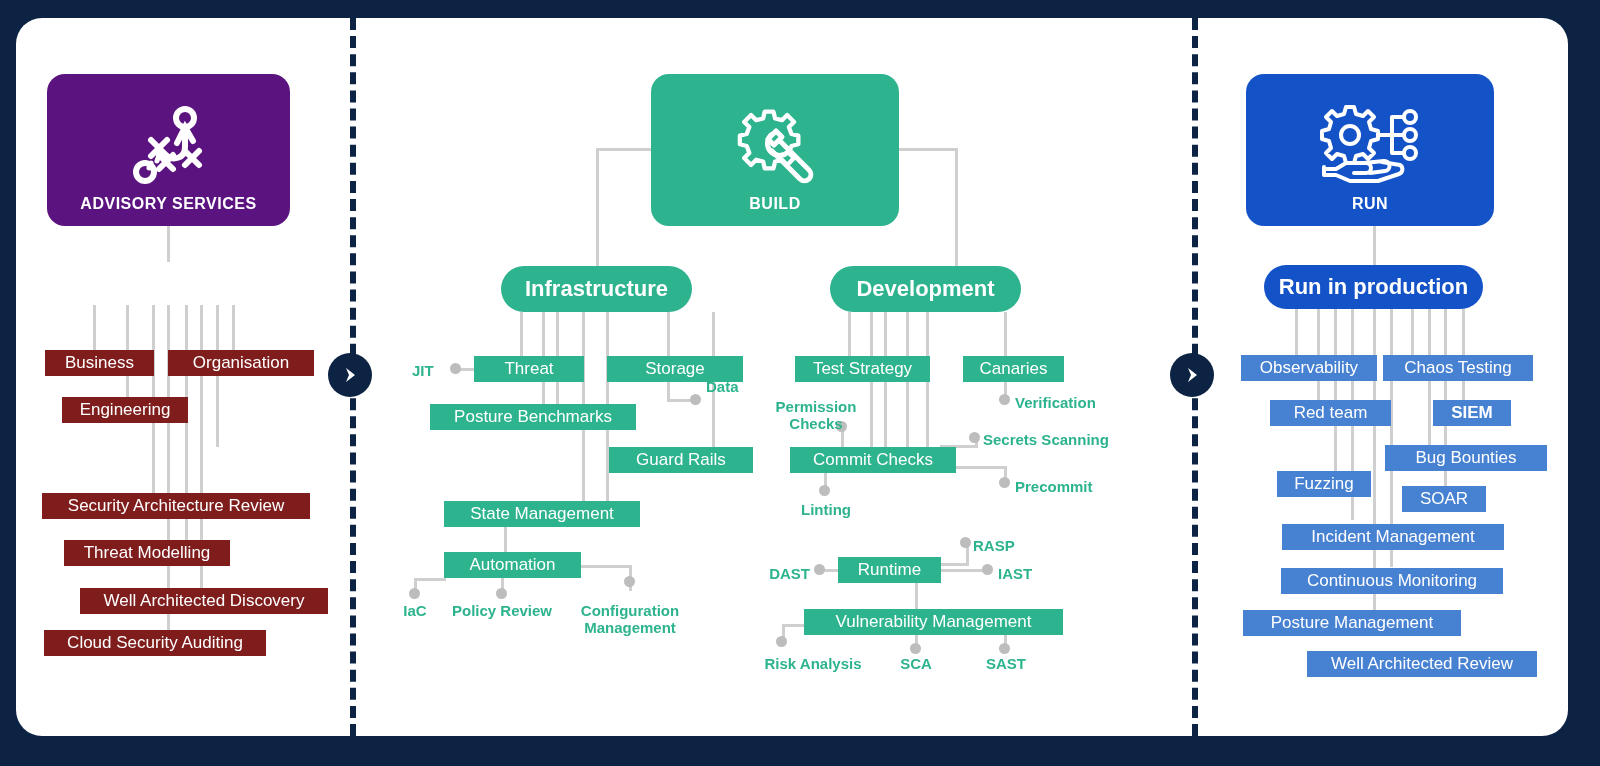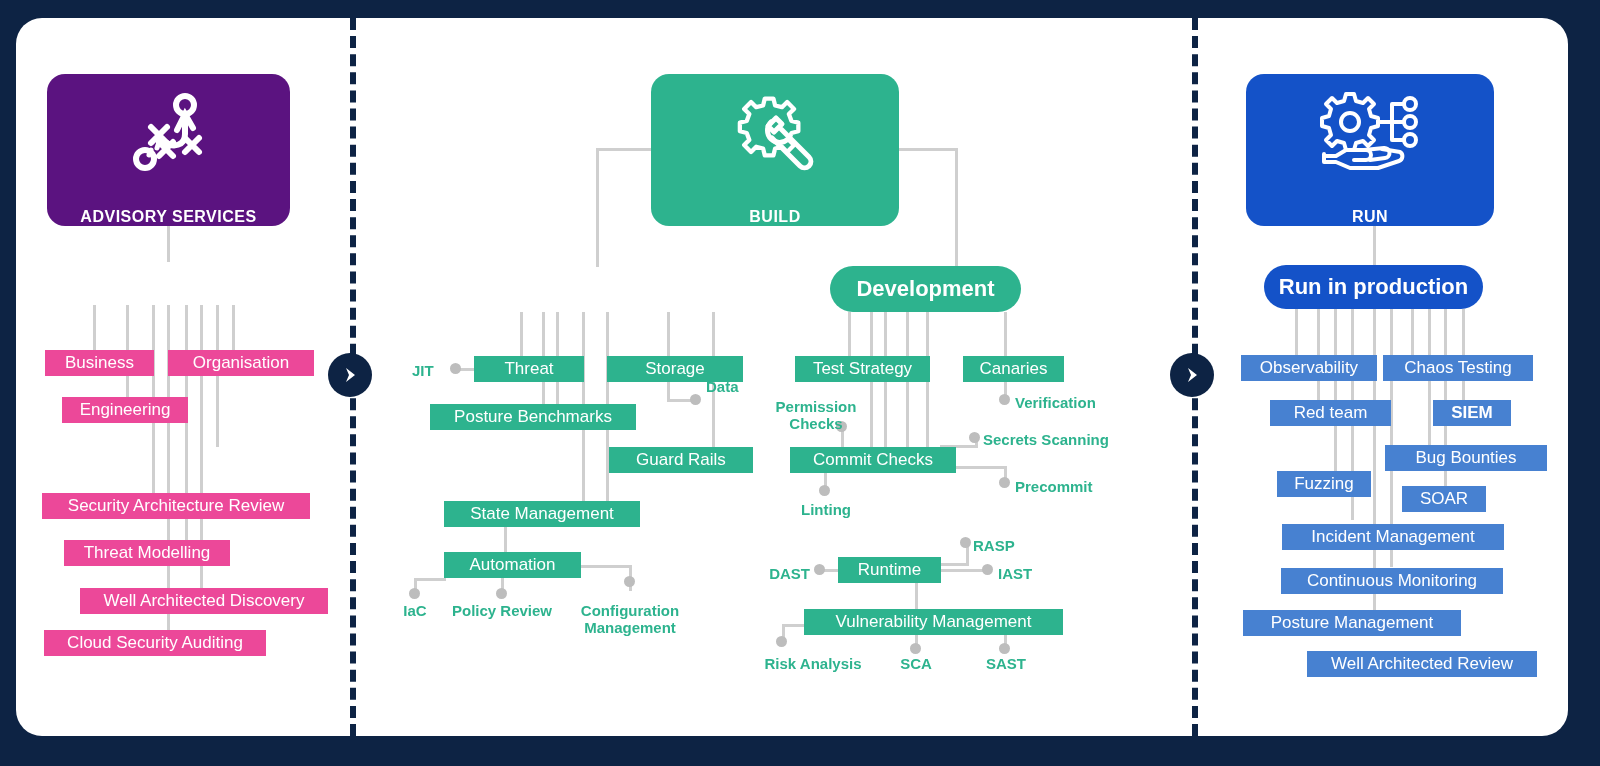--- a/index.html
+++ b/index.html
@@ -26,42 +26,42 @@
   .arrow-circle{
     position:absolute;width:44px;height:44px;border-radius:50%;
     background:#0d2344;display:flex;align-items:center;justify-content:center;
     z-index:6;
   }
   .arrow-circle svg{display:block;}
 
   
   .hdr-card{
     position:absolute;border-radius:18px;
-    display:flex;flex-direction:column;align-items:center;justify-content:space-between;
+    display:flex;flex-direction:column;align-items:center;justify-content:center;
     color:#fff;z-index:3;
   }
   .hdr-card .ico{margin-top:16px;}
   .hdr-card .hdr-label{
     font-size:16px;font-weight:bold;letter-spacing:.5px;margin-top:4px;
   }
 
   
   .pill{
     position:absolute;border-radius:999px;color:#fff;
     display:flex;align-items:center;justify-content:center;
     font-size:22px;font-weight:bold;z-index:3;white-space:nowrap;
   }
 
   
   .chip{
     position:absolute;color:#fff;font-size:17px;
     display:flex;align-items:center;justify-content:center;
     padding:0 8px;height:26px;z-index:3;white-space:nowrap;
   }
-  .chip.purple{background:#ec4899;justify-content:center;}
+  .chip.purple{background:#7f1d1d;justify-content:center;}
   .chip.green{background:#2db38e;}
   .chip.blue{background:#4781d1;}
 
   
   .leaf{
     position:absolute;color:#2db38e;font-size:15px;font-weight:bold;
     white-space:nowrap;z-index:3;line-height:1.15;
   }
   .leaf.center{text-align:center;}
   .leaf.right{text-align:right;}
@@ -149,20 +149,23 @@
       </svg>
     </span>
     <span class="hdr-label">BUILD</span>
   </div>
 
   <div class="hline" style="left:596px;top:148px;width:58px;"></div>
   <div class="hline" style="left:896px;top:148px;width:62px;"></div>
   <div class="vline" style="left:596px;top:148px;height:119px;"></div>
   <div class="vline" style="left:955px;top:148px;height:119px;"></div>
 
+  <div class="pill" style="left:501px;top:266px;width:191px;height:46px;background:#2db38e;">
+    <span>Infrastructure</span>
+  </div>
   <div class="pill" style="left:830px;top:266px;width:191px;height:46px;background:#2db38e;">
     <span>Development</span>
   </div>
 
   <div class="vline" style="left:520px;top:312px;height:45px;"></div>
   <div class="vline" style="left:542px;top:312px;height:93px;"></div>
   <div class="vline" style="left:556px;top:312px;height:93px;"></div>
   <div class="vline" style="left:582px;top:312px;height:190px;"></div>
   <div class="vline" style="left:606px;top:312px;height:190px;"></div>
   <div class="vline" style="left:667px;top:312px;height:45px;"></div>

